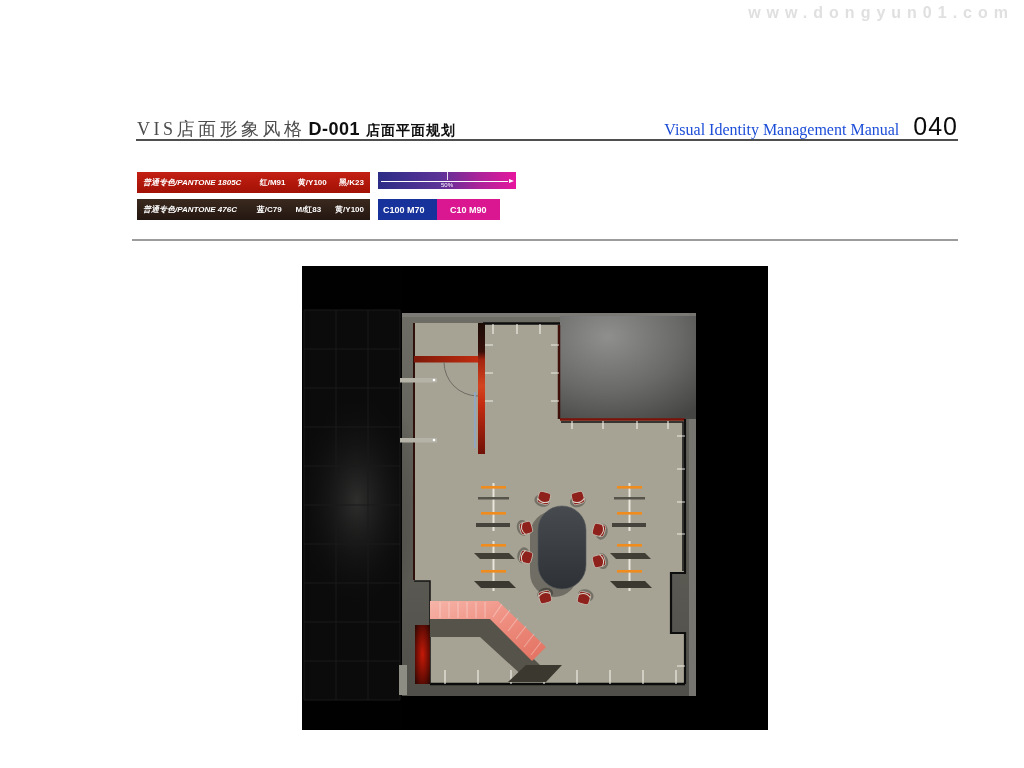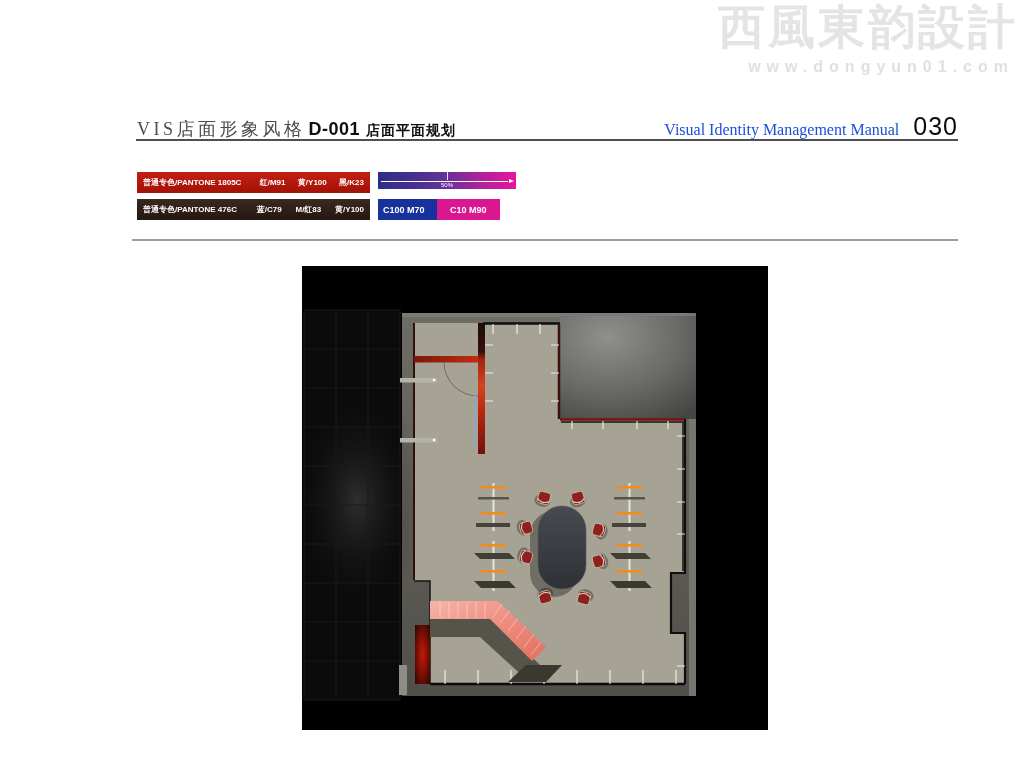--- a/index.html
+++ b/index.html
@@ -20,21 +20,21 @@
   .manual-name{font-family:"Liberation Serif","DejaVu Serif",serif;font-size:16px;color:#1d4ed8;}
   .page-num{font-size:25px;color:#0a0a0a;margin-left:14px;letter-spacing:1px;}
   .rule-1{position:absolute;left:136px;top:139px;width:822px;height:2px;background:#4f4f4f;}
   .rule-2{position:absolute;left:132px;top:239px;width:826px;height:2px;background:#9c9c9c;}
 
   
   .swatch{position:absolute;left:137px;width:233px;height:21px;color:#fff;font-size:8px;font-weight:bold;
           display:flex;align-items:center;justify-content:space-between;padding:0 6px;box-sizing:border-box;white-space:nowrap;}
   .swatch-1{top:172px;background:linear-gradient(#c32013,#a31105);}
   .swatch-2{top:199px;background:linear-gradient(#3a291e,#241711);}
-  .swatch .lbl{margin-right:6px;}
+  .swatch .lbl{margin-right:6px;font-style:italic;}
 
   .grad-bar{position:absolute;left:378px;top:172px;width:138px;height:17px;
             background:linear-gradient(90deg,#2b2d86 0%,#5c3397 45%,#a82399 72%,#e6169e 100%);}
   .grad-tick{position:absolute;left:50%;top:0;width:1px;height:8px;background:rgba(255,255,255,.85);}
   .grad-line{position:absolute;left:3px;right:8px;top:9px;height:1px;background:#fff;}
   .grad-arrow{position:absolute;right:2px;top:7px;width:0;height:0;border-left:5px solid #fff;
               border-top:2.5px solid transparent;border-bottom:2.5px solid transparent;}
   .grad-label{position:absolute;left:0;right:0;top:10px;text-align:center;font-size:6px;color:#fff;}
 
   .split-bar{position:absolute;left:378px;top:199px;width:122px;height:21px;display:flex;color:#fff;font-size:9px;font-weight:bold;}
@@ -44,31 +44,30 @@
   
   .plan-panel{position:absolute;left:302px;top:266px;width:466px;height:464px;background:#000;}
   .plan-panel svg{display:block;}
 </style>
 </head>
 <body>
 
 <div class="page">
 
   <div class="watermark">
-    <div class="logo-text">西風東韵設計</div>
     <div class="logo-url">www.dongyun01.com</div>
   </div>
 
   <div class="header-row">
     <span class="series">VIS店面形象风格</span>
     <span class="code">D-001</span>
     <span class="title-zh">店面平面规划</span>
     <span class="hdr-right">
       <span class="manual-name">Visual Identity Management Manual</span>
-      <span class="page-num">030</span>
+      <span class="page-num">040</span>
     </span>
   </div>
   <div class="rule-1"></div>
   <div class="rule-2"></div>
 
   <div class="swatch swatch-1">
     <span class="lbl">普通专色/PANTONE 1805C</span>
     <span class="val">红/M91</span>
     <span class="val">黄/Y100</span>
     <span class="val">黑/K23</span>

